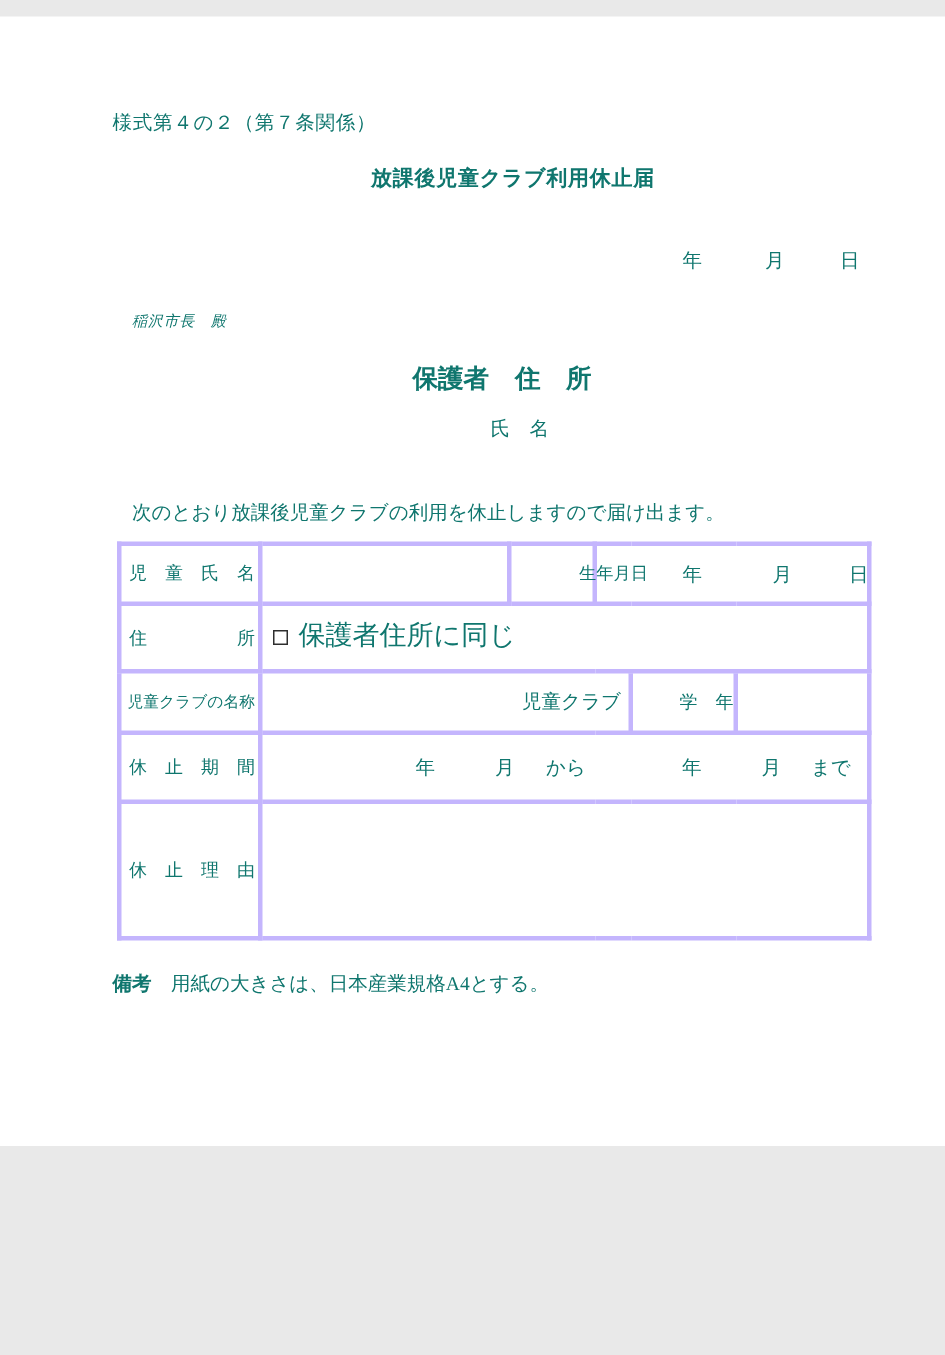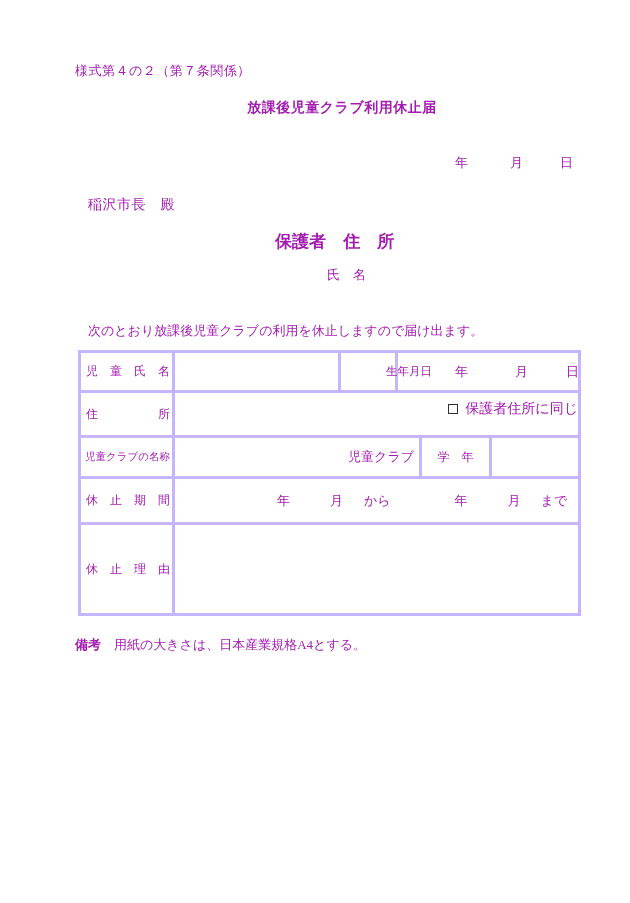--- a/index.html
+++ b/index.html
@@ -1,24 +1,25 @@
 <!DOCTYPE html>
 <html><head>
 <meta charset="utf-8">
 <style>
   * { margin: 0; padding: 0; box-sizing: border-box; }
   html, body { background: #e9e9e9; }
   .page {
     position: relative;
     width: 630px;
-    height: 903px;
+    height: 753px;
     background: #ffffff;
     font-family: "Liberation Serif", serif;
-    color: #a21caf;
+    color: #0f766e;
     overflow: hidden;
+    margin-top: 11px;
   }
   .form-number {
     position: absolute;
     top: 62px; left: 75px;
     font-size: 13px;
     letter-spacing: 0.5px;
   }
   .title {
     position: absolute;
     top: 99px; left: 12px;
@@ -34,22 +35,23 @@
     top: 154px; left: 0; right: 0;
     display: flex;
     font-size: 13px;
   }
   .date-line span:nth-child(1) { margin-left: 455px; }
   .date-line span:nth-child(2) { margin-left: 42px; }
   .date-line span:nth-child(3) { margin-left: 37px; }
   .addressee {
     position: absolute;
     top: 196px; left: 88px;
-    font-size: 14px;
+    font-size: 10px;
     letter-spacing: 0.5px;
+    font-style: italic;
   }
   .guardian-line1 {
     position: absolute;
     top: 230px; left: 275px;
     font-size: 17px;
     font-weight: bold;
   }
   .guardian-line1 .addr-lbl { margin-left: 13px; }
   .guardian-line2 {
     position: absolute;
@@ -96,36 +98,35 @@
   .birth-values span:nth-child(3) { margin-left: 38px; }
   .period-values span:nth-child(1) { margin-left: 102px; }
   .period-values span:nth-child(2) { margin-left: 40px; }
   .period-values span:nth-child(3) { margin-left: 21px; }
   .period-values span:nth-child(4) { margin-left: 64px; }
   .period-values span:nth-child(5) { margin-left: 40px; }
   .period-values span:nth-child(6) { margin-left: 20px; }
   .addr-cell {
     vertical-align: top !important;
     padding: 7px 0 0 7px !important;
-    font-size: 14px;
-    text-align: right;
+    font-size: 18px;
   }
   .checkbox {
     display: inline-block;
     width: 10px; height: 10px;
     border: 1px solid #2e2e2e;
     margin-right: 7px;
     vertical-align: -1px;
   }
   .club-cell {
     text-align: right;
     padding-right: 5px !important;
   }
   .grade-cell {
-    text-align: center;
+    text-align: right;
     font-size: 12px;
   }
   .note {
     position: absolute;
     top: 636px; left: 75px;
     font-size: 13px;
   }
   .note-prefix { font-weight: bold; margin-right: 13px; }
 </style>
 </head>

